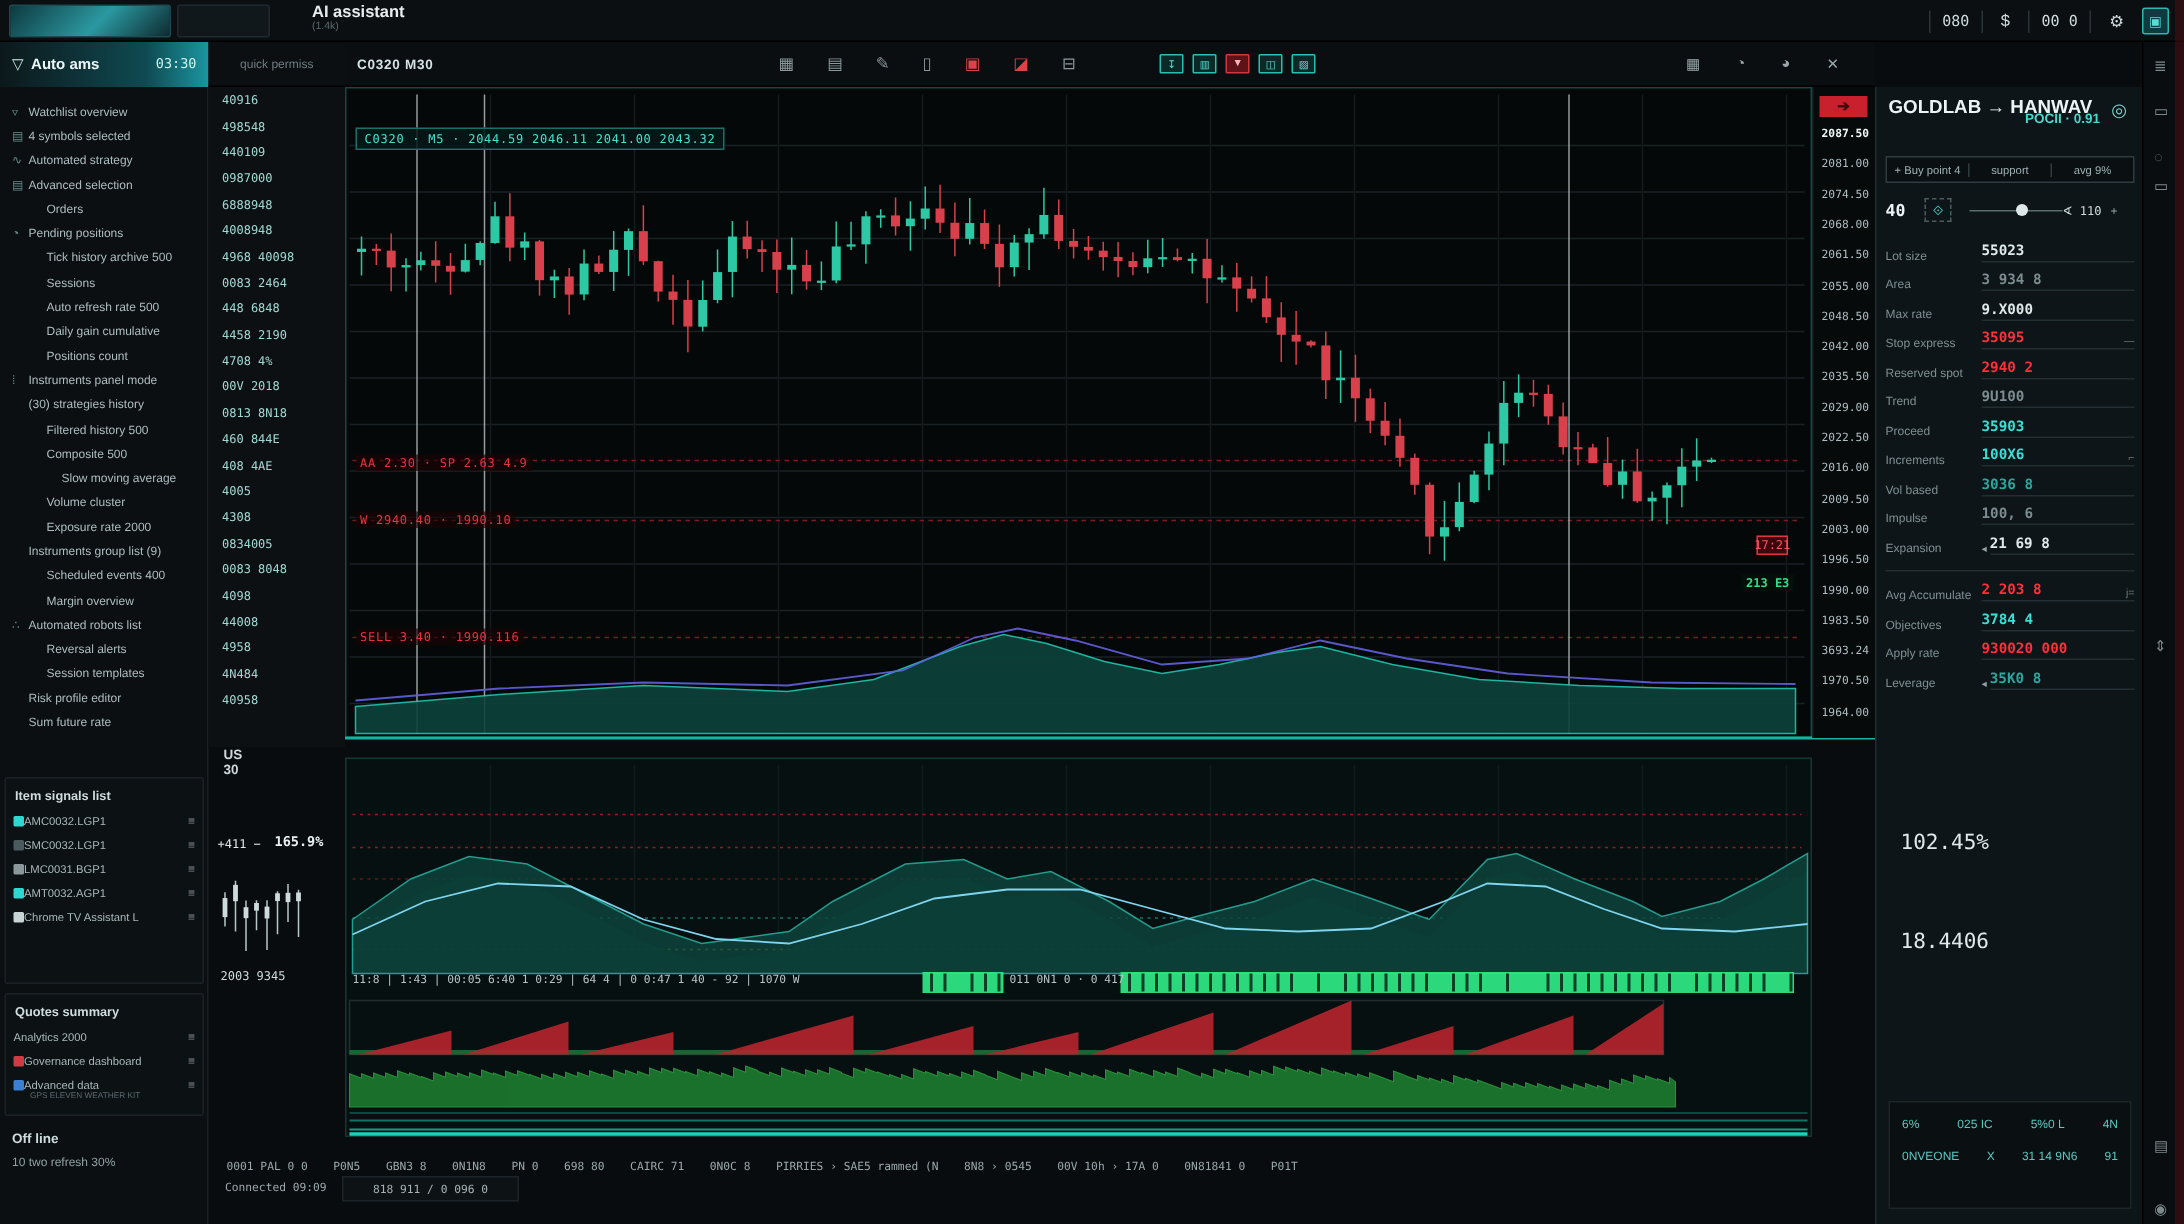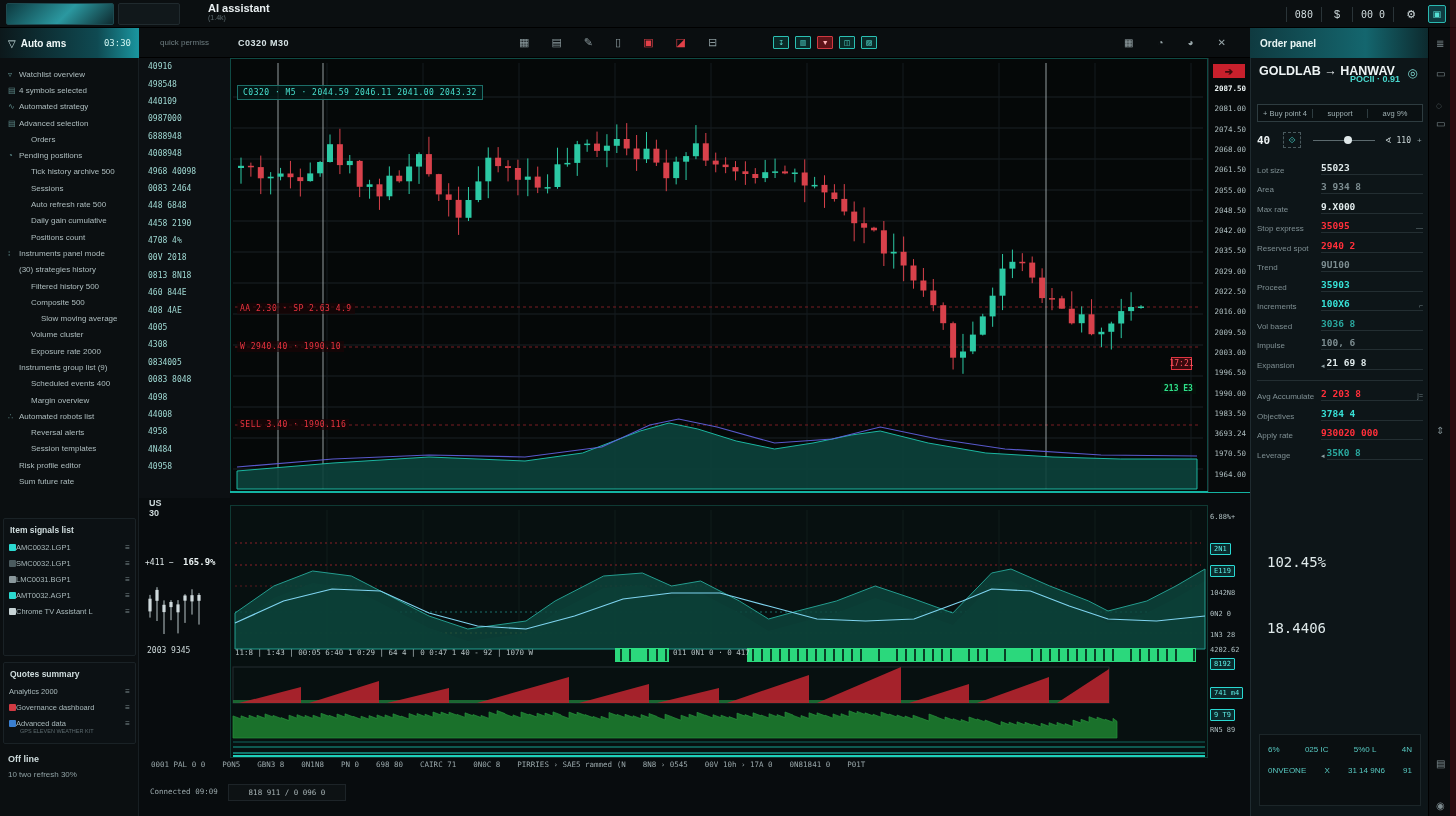--- a/index.html
+++ b/index.html
@@ -99,42 +99,42 @@
 
   
   #mini-widget{position:absolute;left:139px;top:498px;width:66px;height:262px}
   #mini-widget .sym{font-size:9px;font-weight:bold;color:#cdd9da;line-height:10px;padding-left:10px}
   #mini-widget .chg{position:absolute;left:6px;top:60px;font-size:8px;color:#dfe8e9;white-space:nowrap}
   #mini-widget .pct{position:absolute;left:44px;top:59px;font-size:9px;color:#e8f0f0;font-weight:bold}
   #mini-widget .ft{position:absolute;left:8px;top:148px;font-size:8px;color:#cdd9da;white-space:nowrap}
   #mini-svg{position:absolute;left:6px;top:74px}
 
   
-  #bottom-bar{position:absolute;left:139px;top:760px;width:1111px;height:22px;display:flex;align-items:flex-start;gap:17px;
+  #bottom-bar{position:absolute;left:139px;top:760px;width:1111px;height:22px;display:flex;align-items:flex-end;gap:17px;
               padding-left:12px;font-size:7.5px;color:#9aa8ab;white-space:nowrap;overflow:hidden}
   #bb-right{position:absolute;right:8px;top:762px;display:flex;gap:14px;font-size:9px;color:#9aa8ab}
   #conn-label{position:absolute;left:150px;top:787px;font-size:7.5px;color:#9aa8ab}
   #conn-box{position:absolute;left:228px;top:784px;width:118px;height:17px;background:#0d1214;border:1px solid #1d2428;
             display:flex;align-items:center;justify-content:center;font-size:7.5px;color:#a8b4b6}
 
   
   #order-panel{position:absolute;left:1250px;top:58px;width:178px;height:758px;background:#0d1518;border-left:1px solid #1f2b30}
   #op-symbol{position:absolute;left:8px;top:6px;font-size:12.5px;font-weight:bold;color:#eef4f5;white-space:nowrap}
   #op-symbol-icon{position:absolute;right:10px;top:8px;font-size:12px;color:#7fd9d2}
   #op-subtitle{position:absolute;right:28px;top:16px;font-size:9px;color:#49d8ce;font-weight:bold}
   #seg-box{position:absolute;left:6px;top:46px;width:166px;height:18px;border:1px solid #2e3c40;background:#0a1012;
            display:flex;align-items:center}
   .seg{flex:1;text-align:center;font-size:7.5px;color:#9fb0b3;border-left:1px solid #2e3c40;white-space:nowrap;overflow:hidden}
   .seg:first-child{border-left:none}
   #vol-row{position:absolute;left:6px;top:72px;width:166px;height:20px;display:flex;align-items:center}
   #vol-value{font-size:11px;font-weight:bold;color:#eef4f5;width:26px}
   #vol-box{width:18px;height:16px;border:1px dashed #4a5a5e;color:#49d8ce;font-size:9px;display:flex;align-items:center;justify-content:center}
   #vol-slider{position:relative;width:62px;height:1px;background:#5c6a6e;margin-left:12px}
   #vol-knob{position:absolute;top:-3.5px;width:8px;height:8px;border-radius:50%;background:#dfe8e9}
-  #vol-right{margin-left:10px;font-size:8px;color:#cdd9da;white-space:nowrap}
+  #vol-right{margin-left:0;font-size:8px;color:#cdd9da;white-space:nowrap}
   #vol-plus{margin-left:6px;font-size:8px;color:#8fa0a3}
   #form-rows{position:absolute;left:6px;top:100px;width:166px}
   .form-row{height:19.5px;display:flex;align-items:flex-end;padding-bottom:3px}
   .fr-label{width:64px;font-size:8px;color:#7f8f93;white-space:nowrap;overflow:hidden}
   .fr-arrow{font-size:7px;color:#8fa0a3;margin-right:2px}
   .fr-wrap{flex:1;display:flex;align-items:flex-end;border-bottom:1px solid #232e32;padding-bottom:1px}
   .fr-value{font-size:9.5px;font-weight:bold;font-family:"DejaVu Sans Mono",monospace;white-space:nowrap}
   .fr-trail{margin-left:auto;font-size:7px;color:#6b7c80}
   .fr-divider{height:8px;border-bottom:1px solid #232e32;margin-bottom:4px}
   .c-white{color:#dfe9ea}.c-dim{color:#7c8c90}.c-cyan{color:#37e0d6}.c-teal{color:#2aa79e}.c-red{color:#ff2f3a}
@@ -195,21 +195,20 @@
         <span class="mini-btn teal">▨</span>
       </div>
     <div id="ct-win">
         <span class="win-ic">▦</span>
         <span class="win-ic">◔</span>
         <span class="win-ic">◕</span>
         <span class="win-ic">✕</span>
       </div>
   </div>
 
-  <div id="order-header">Order panel</div>
 
   <aside id="sidebar">
     <div id="sb-list">
         <div class="sb-item">
           <span class="ic">▿</span>
           <span>Watchlist overview</span>
         </div>
         <div class="sb-item">
           <span class="ic">▤</span>
           <span>4 symbols selected</span>
@@ -733,33 +732,20 @@
         <path d="M826 197 L878 163 L878 197 Z" fill="#b3242e" opacity="0.92"></path>
         <path d="M2 232 L2 209.9 L10 212.9 L10 209.8 L18 212.8 L18 209.3 L26 212.3 L26 209.3 L34 212.3 L34 207.9 L42 210.9 L42 209.4 L50 212.4 L50 211.6 L58 214.6 L58 209.2 L66 212.2 L66 208.7 L74 211.7 L74 209.4 L82 212.4 L82 209.2 L90 212.2 L90 207.3 L98 210.3 L98 209.3 L106 212.3 L106 208.0 L114 211.0 L114 207.8 L122 210.8 L122 210.3 L130 213.3 L130 210.2 L138 213.2 L138 209.6 L146 212.6 L146 208.9 L154 211.9 L154 208.9 L162 211.9 L162 207.8 L170 210.8 L170 210.0 L178 213.0 L178 207.5 L186 210.5 L186 207.5 L194 210.5 L194 208.2 L202 211.2 L202 206.0 L210 209.0 L210 206.1 L218 209.1 L218 206.2 L226 209.2 L226 208.4 L234 211.4 L234 206.8 L242 209.8 L242 208.5 L250 211.5 L250 209.4 L258 212.4 L258 205.9 L266 208.9 L266 204.6 L274 207.6 L274 208.1 L282 211.1 L282 208.9 L290 211.9 L290 206.0 L298 209.0 L298 208.1 L306 211.1 L306 207.2 L314 210.2 L314 207.1 L322 210.1 L322 205.9 L330 208.9 L330 209.5 L338 212.5 L338 206.1 L346 209.1 L346 206.3 L354 209.3 L354 208.6 L362 211.6 L362 210.4 L370 213.4 L370 210.3 L378 213.3 L378 206.5 L386 209.5 L386 208.4 L394 211.4 L394 208.3 L402 211.3 L402 209.7 L410 212.7 L410 208.6 L418 211.6 L418 207.5 L426 210.5 L426 210.9 L434 213.9 L434 208.2 L442 211.2 L442 211.3 L450 214.3 L450 209.2 L458 212.2 L458 208.2 L466 211.2 L466 206.3 L474 209.3 L474 209.0 L482 212.0 L482 208.7 L490 211.7 L490 209.2 L498 212.2 L498 210.6 L506 213.6 L506 207.1 L514 210.1 L514 208.6 L522 211.6 L522 206.8 L530 209.8 L530 209.0 L538 212.0 L538 207.7 L546 210.7 L546 208.6 L554 211.6 L554 206.0 L562 209.0 L562 209.4 L570 212.4 L570 209.5 L578 212.5 L578 206.8 L586 209.8 L586 206.8 L594 209.8 L594 209.2 L602 212.2 L602 207.9 L610 210.9 L610 207.7 L618 210.7 L618 204.8 L626 207.8 L626 205.4 L634 208.4 L634 206.8 L642 209.8 L642 208.2 L650 211.2 L650 206.0 L658 209.0 L658 208.0 L666 211.0 L666 209.0 L674 212.0 L674 210.0 L682 213.0 L682 209.2 L690 212.2 L690 212.1 L698 215.1 L698 208.0 L706 211.0 L706 211.2 L714 214.2 L714 211.0 L722 214.0 L722 212.7 L730 215.7 L730 213.5 L738 216.5 L738 211.0 L746 214.0 L746 212.9 L754 215.9 L754 214.0 L762 217.0 L762 217.0 L770 220.0 L770 215.6 L778 218.6 L778 216.2 L786 219.2 L786 215.8 L794 218.8 L794 216.3 L802 219.3 L802 218.1 L810 221.1 L810 217.3 L818 220.3 L818 216.7 L826 219.7 L826 216.4 L834 219.4 L834 217.6 L842 220.6 L842 214.1 L850 217.1 L850 213.3 L858 216.3 L858 210.7 L866 213.7 L866 211.2 L874 214.2 L874 213.2 L882 216.2 L882 212.3 L886 215.3 L886 232 Z" fill="#1d7c2e" opacity="0.9" stroke="#2aa040" stroke-width="0.7"></path>
         <line x1="2" y1="236" x2="974" y2="236" stroke="#17b3a2" opacity="0.35" stroke-width="1.3"></line>
         <line x1="2" y1="241" x2="974" y2="241" stroke="#17b3a2" opacity="0.6" stroke-width="1.3"></line>
         <line x1="2" y1="247" x2="974" y2="247" stroke="#17b3a2" opacity="0.85" stroke-width="1.3"></line>
         <line x1="2" y1="250" x2="974" y2="250" stroke="#1fd0bb" stroke-width="2.2"></line>
       </svg>
     <div id="status-tokens" class="mono">11:8 | 1:43 | 00:05   6:40   1 0:29 | 64 4 | 0   0:47   1 40 - 92 | 1070 W</div>
     <div id="status-mid" class="mono">011 0N1 0 · 0 417</div>
   </section>
-  <div id="lower-right-labels">
-      <div class="lr-item mono" style="top: 8px;">6.88%+</div>
-      <div class="lr-item mono badge" style="top: 38px;">2N1</div>
-      <div class="lr-item mono badge" style="top: 60px;">E119</div>
-      <div class="lr-item mono" style="top: 84px;">1042N8</div>
-      <div class="lr-item mono" style="top: 105px;">0N2 0</div>
-      <div class="lr-item mono" style="top: 126px;">1N3 28</div>
-      <div class="lr-item mono" style="top: 141px;">4202.62</div>
-      <div class="lr-item mono badge" style="top: 153px;">8192</div>
-      <div class="lr-item mono badge" style="top: 182px;">741 m4</div>
-      <div class="lr-item mono badge" style="top: 204px;">9 T9</div>
-      <div class="lr-item mono" style="top: 221px;">RN5 89</div>
-    </div>
 
   <div id="mini-widget">
     <div class="sym"><span>US</span><br>
       <span>30</span></div>
     <div class="chg mono">+411 −</div>
     <div class="pct mono">165.9%</div>
     <svg id="mini-svg" width="58" height="68" viewBox="0 0 58 68">
         <line x1="5" y1="22.9" x2="5" y2="45.6" stroke="#b9c6c8" stroke-width="1"></line>
         <rect x="3.4" y="26.7" width="3.2" height="12.7" fill="#cfdadc"></rect>
         <line x1="12" y1="15.2" x2="12" y2="49.0" stroke="#b9c6c8" stroke-width="1"></line>

